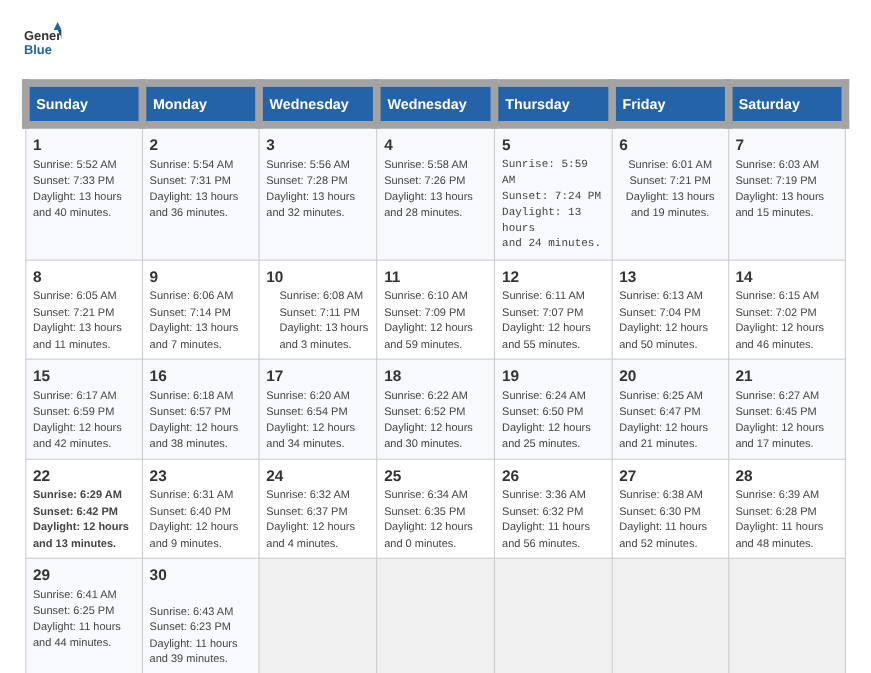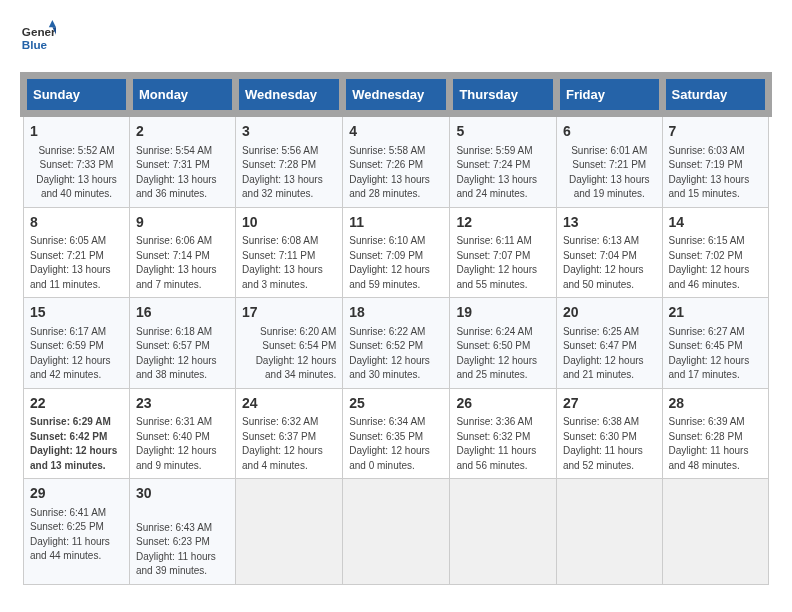--- a/index.html
+++ b/index.html
@@ -108,21 +108,21 @@
         <th>Wednesday</th>
         <th>Thursday</th>
         <th>Friday</th>
         <th>Saturday</th>
       </tr>
   </thead>
   <tbody id="calendar-body">
   <tr>
         <td>
           <span class="day-num">1</span>
-          <div class="day-info" style="white-space: pre-line; text-align: center;">Sunrise: 5:52 AM
+          <div class="day-info" style="white-space: pre-line;">Sunrise: 5:52 AM
 Sunset: 7:33 PM
 Daylight: 13 hours
 and 40 minutes.</div>
         </td>
         <td>
           <span class="day-num">2</span>
           <div class="day-info" style="white-space: pre-line;">Sunrise: 5:54 AM
 Sunset: 7:31 PM
 Daylight: 13 hours
 and 36 minutes.</div>
@@ -136,21 +136,21 @@
         </td>
         <td>
           <span class="day-num">4</span>
           <div class="day-info" style="white-space: pre-line;">Sunrise: 5:58 AM
 Sunset: 7:26 PM
 Daylight: 13 hours
 and 28 minutes.</div>
         </td>
         <td>
           <span class="day-num">5</span>
-          <div class="day-info" style="white-space: pre-line;">Sunrise: 5:59 AM
+          <div class="day-info" style="white-space: pre-line; font-family: Liberation Mono, monospace;">Sunrise: 5:59 AM
 Sunset: 7:24 PM
 Daylight: 13 hours
 and 24 minutes.</div>
         </td>
         <td>
           <span class="day-num">6</span>
           <div class="day-info" style="white-space: pre-line; text-align: center;">Sunrise: 6:01 AM
 Sunset: 7:21 PM
 Daylight: 13 hours
 and 19 minutes.</div>
@@ -173,21 +173,21 @@
         </td>
         <td>
           <span class="day-num">9</span>
           <div class="day-info" style="white-space: pre-line;">Sunrise: 6:06 AM
 Sunset: 7:14 PM
 Daylight: 13 hours
 and 7 minutes.</div>
         </td>
         <td>
           <span class="day-num">10</span>
-          <div class="day-info" style="white-space: pre-line;">Sunrise: 6:08 AM
+          <div class="day-info" style="white-space: pre-line; margin-left: 12px;">Sunrise: 6:08 AM
 Sunset: 7:11 PM
 Daylight: 13 hours
 and 3 minutes.</div>
         </td>
         <td>
           <span class="day-num">11</span>
           <div class="day-info" style="white-space: pre-line;">Sunrise: 6:10 AM
 Sunset: 7:09 PM
 Daylight: 12 hours
 and 59 minutes.</div>
@@ -224,21 +224,21 @@
         </td>
         <td>
           <span class="day-num">16</span>
           <div class="day-info" style="white-space: pre-line;">Sunrise: 6:18 AM
 Sunset: 6:57 PM
 Daylight: 12 hours
 and 38 minutes.</div>
         </td>
         <td>
           <span class="day-num">17</span>
-          <div class="day-info" style="white-space: pre-line; text-align: right;">Sunrise: 6:20 AM
+          <div class="day-info" style="white-space: pre-line;">Sunrise: 6:20 AM
 Sunset: 6:54 PM
 Daylight: 12 hours
 and 34 minutes.</div>
         </td>
         <td>
           <span class="day-num">18</span>
           <div class="day-info" style="white-space: pre-line;">Sunrise: 6:22 AM
 Sunset: 6:52 PM
 Daylight: 12 hours
 and 30 minutes.</div>

